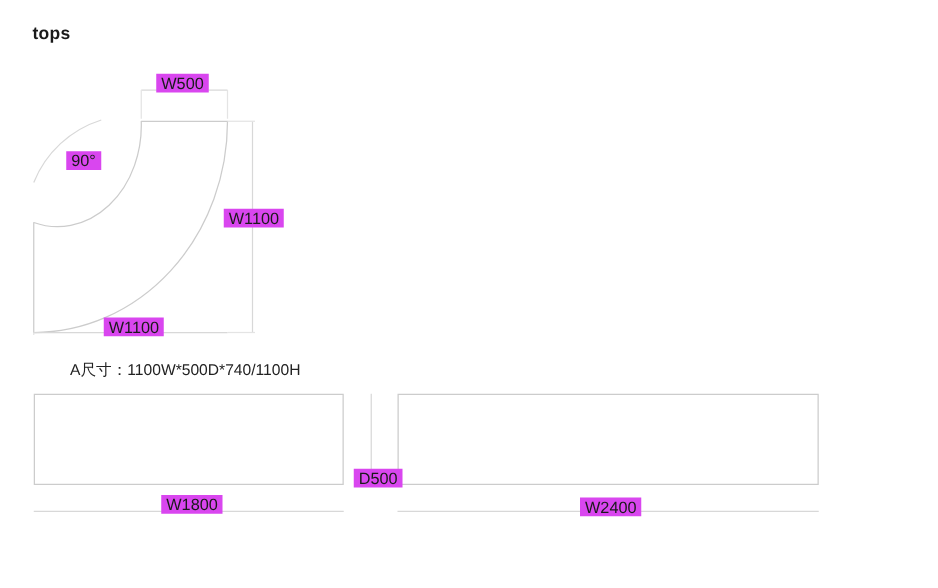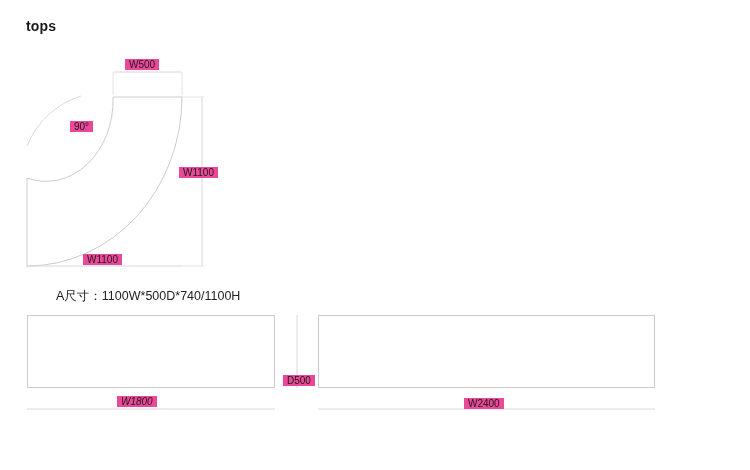--- a/index.html
+++ b/index.html
@@ -43,32 +43,32 @@
     font-size: 12.5px;
     color: #222222;
     white-space: nowrap;
   }
   #caption-a { left: 27px; top: 288px; margin-left: 29px; }
   #caption-b { left: 27px; top: 428px; }
   #caption-c { left: 374px; top: 428px; }
 
   .dimlabel {
     position: absolute;
-    font-size: 10px;
+    font-size: 13px;
     color: #1a1a1a;
     white-space: nowrap;
-    background: #ec4899;
+    background: #d946ef;
     padding: 0 4px;
   }
   #label-w500      { left: 125px; top: 59px; }
   #label-w1100-v   { left: 179px; top: 167px; }
   #label-w1100-h   { left: 83px;  top: 254px; }
-  #label-angle90   { left: 53px;  top: 121px; margin-left: 17px; }
+  #label-angle90   { left: 53px;  top: 121px; }
   #label-d500      { left: 283px; top: 343px; margin-top: 32px; }
-  #label-w1800     { left: 117px; top: 396px; font-style: italic; }
+  #label-w1800     { left: 129px; top: 396px; }
   #label-w2400     { left: 464px; top: 398px; }
 
   .rect {
     position: absolute;
     border: 1px solid #cccccc;
     background: #ffffff;
     box-sizing: border-box;
   }
   #rect-b { left: 27px;  top: 315px; width: 248px; height: 73px; }
   #rect-c { left: 318px; top: 315px; width: 337px; height: 73px; }

